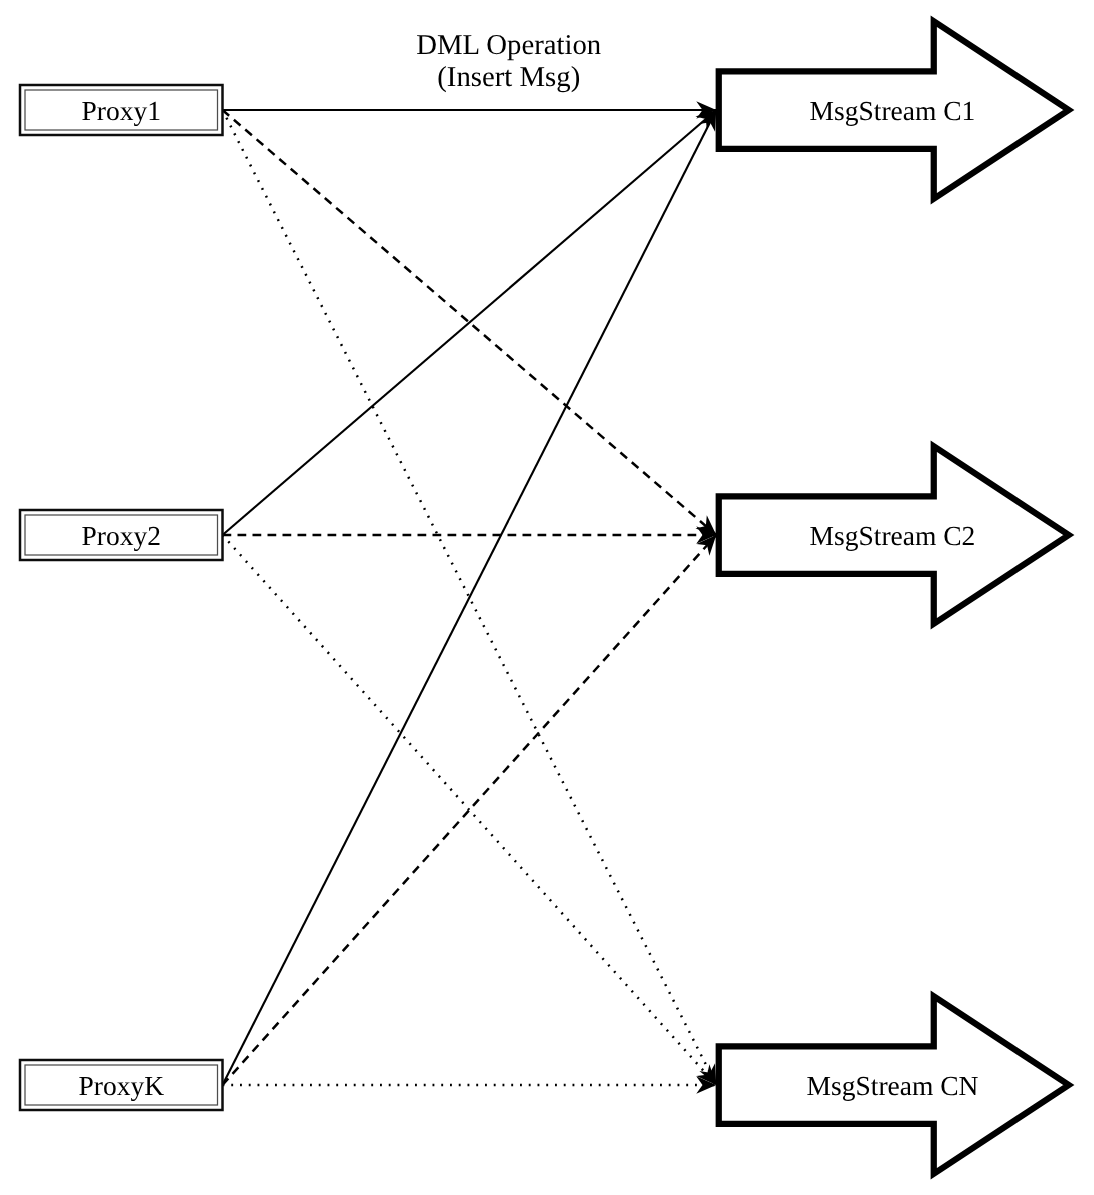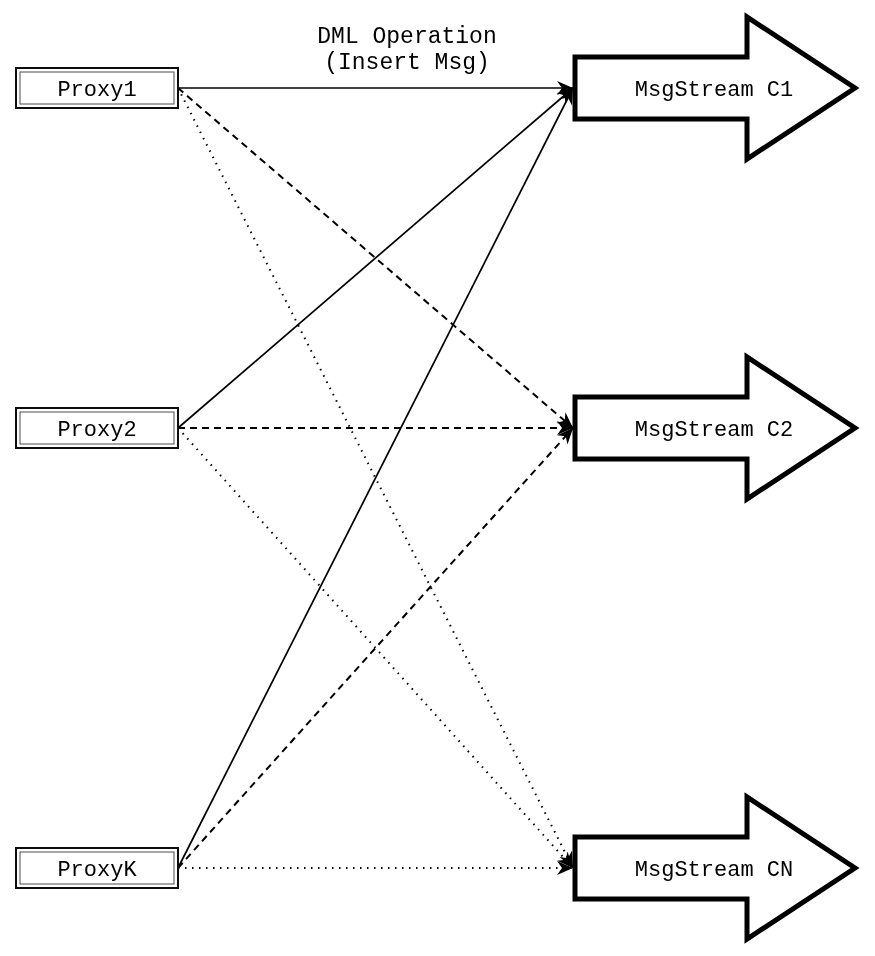--- a/index.html
+++ b/index.html
@@ -5,21 +5,21 @@
   html, body {
     margin: 0;
     padding: 0;
     background: #ffffff;
   }
   .canvas {
     position: relative;
     width: 875px;
     height: 956px;
     background: #ffffff;
-    font-family: Liberation Mono, monospace;
+    font-family: Liberation Serif, serif;
     text-align: center;
   }
   svg { display: block; }
 
   .edge {
     stroke: #000000;
     fill: none;
     marker-end: url(#arrowhead);
   }
   .edge-solid  { stroke-width: 1.7; }

